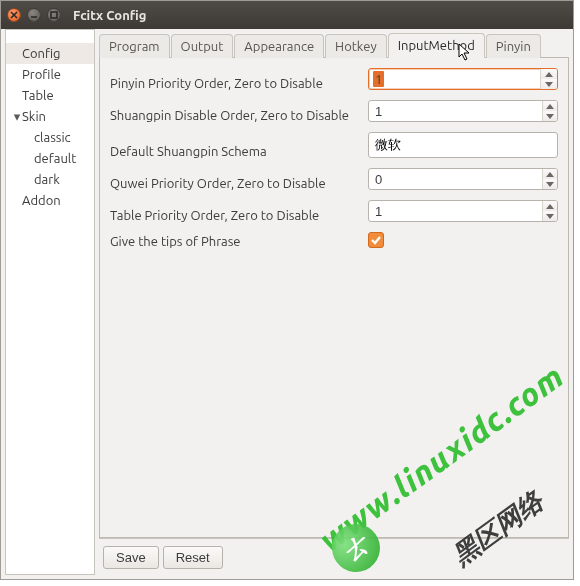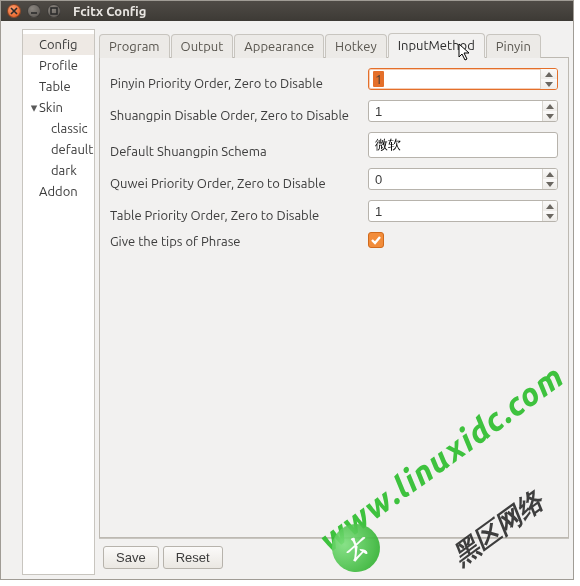--- a/index.html
+++ b/index.html
@@ -17,21 +17,21 @@
   .window {
     position: absolute;
     left: 0; top: 0;
     width: 574px;
     height: 580px;
     border: 1px solid #a09c95;
     background: #f2f1f0;
     box-sizing: border-box;
   }
   .titlebar {
-    height: 20px;
+    height: 28px;
     background: linear-gradient(#4f4b46, #3d3a35);
     display: flex;
     align-items: center;
     padding: 0 6px;
     gap: 6px;
   }
   .win-btn {
     width: 14px; height: 14px;
     border-radius: 50%;
     border: 1px solid rgba(0,0,0,.4);
@@ -53,23 +53,23 @@
     position: absolute;
     left: 0; right: 0;
     top: 24px; bottom: 0;
     display: flex;
     flex-direction: row;
   }
   .sidebar {
     width: 148px;
     background: #ffffff;
     border: 1px solid #c8c5bf;
-    margin: 4px 0 4px 21px;
-    box-sizing: border-box;
-    padding: 4px 0;
+    margin: 4px 0 4px 4px;
+    box-sizing: border-box;
+    padding: 13px 0;
     overflow: hidden;
   }
   .tree-item {
     padding: 2px 6px 2px;
     line-height: 17px;
     cursor: default;
     white-space: nowrap;
   }
   .tree-item.selected {
     background: #eee9e4;

